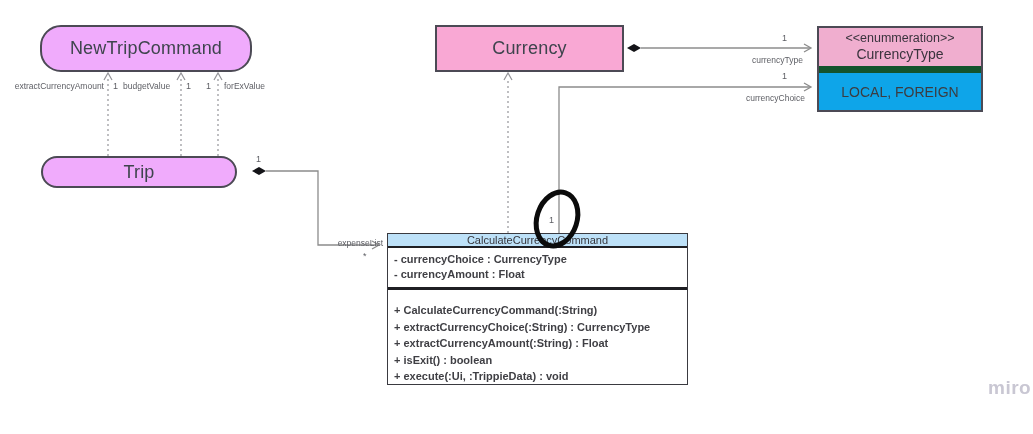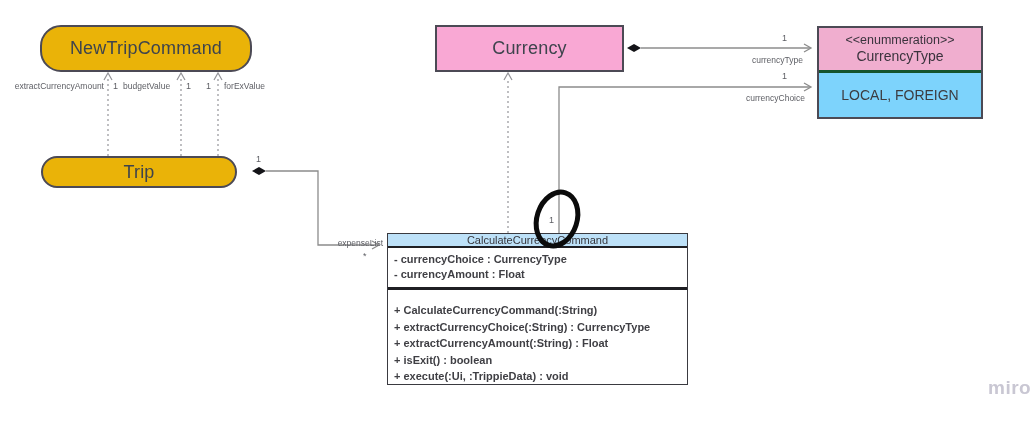--- a/index.html
+++ b/index.html
@@ -9,36 +9,36 @@
   }
   svg.layer{position:absolute; left:0; top:0; pointer-events:none;}
   .layer-connectors{z-index:1;}
   .layer-annotation{z-index:4;}
 
   .uml-box{
     position:absolute; box-sizing:border-box; z-index:2;
     border:2px solid #4c4a55; color:#3e4149;
   }
   .titled{display:flex; align-items:center; justify-content:center;}
-  .blue{background:#eab308;border-radius:21px;}
+  .blue{background:#f0abfc;border-radius:21px;}
   .pink{background:#f9a8d4;}
   .box-title{font-size:18px; color:#3e444d; letter-spacing:0.2px;}
 
   
   .enum-box{z-index:2; position:absolute; box-sizing:border-box; border:2px solid #4c4a55; background:#ffffff;}
   .enum-head{
-    background:#f0aecf; border-bottom:3px solid #14532d; box-sizing:border-box;
+    background:#f0aecf; border-bottom:7px solid #14532d; box-sizing:border-box;
     height:45px; display:flex; flex-direction:column; align-items:center; justify-content:center;
     color:#3a333d;
   }
   .enum-stereotype{font-size:12.5px; line-height:15px;}
   .enum-title{font-size:14px; line-height:17px;}
   .enum-body{
-    height:44px; display:flex; align-items:center; justify-content:center;
-    font-size:14px; color:#3c3c40; background:#7dd3fc;
+    height:37px; display:flex; align-items:center; justify-content:center;
+    font-size:14px; color:#3c3c40; background:#0ea5e9;
   }
 
   
   .class-box{
     position:absolute; box-sizing:border-box; z-index:2;
     border:1.5px solid #3a3a40; background:#ffffff; display:flex; flex-direction:column;
   }
   .class-head{
     background:#bde1f8; border-bottom:2.5px solid #1f1f23; box-sizing:border-box;
     height:22px; display:flex; align-items:center; justify-content:center;

